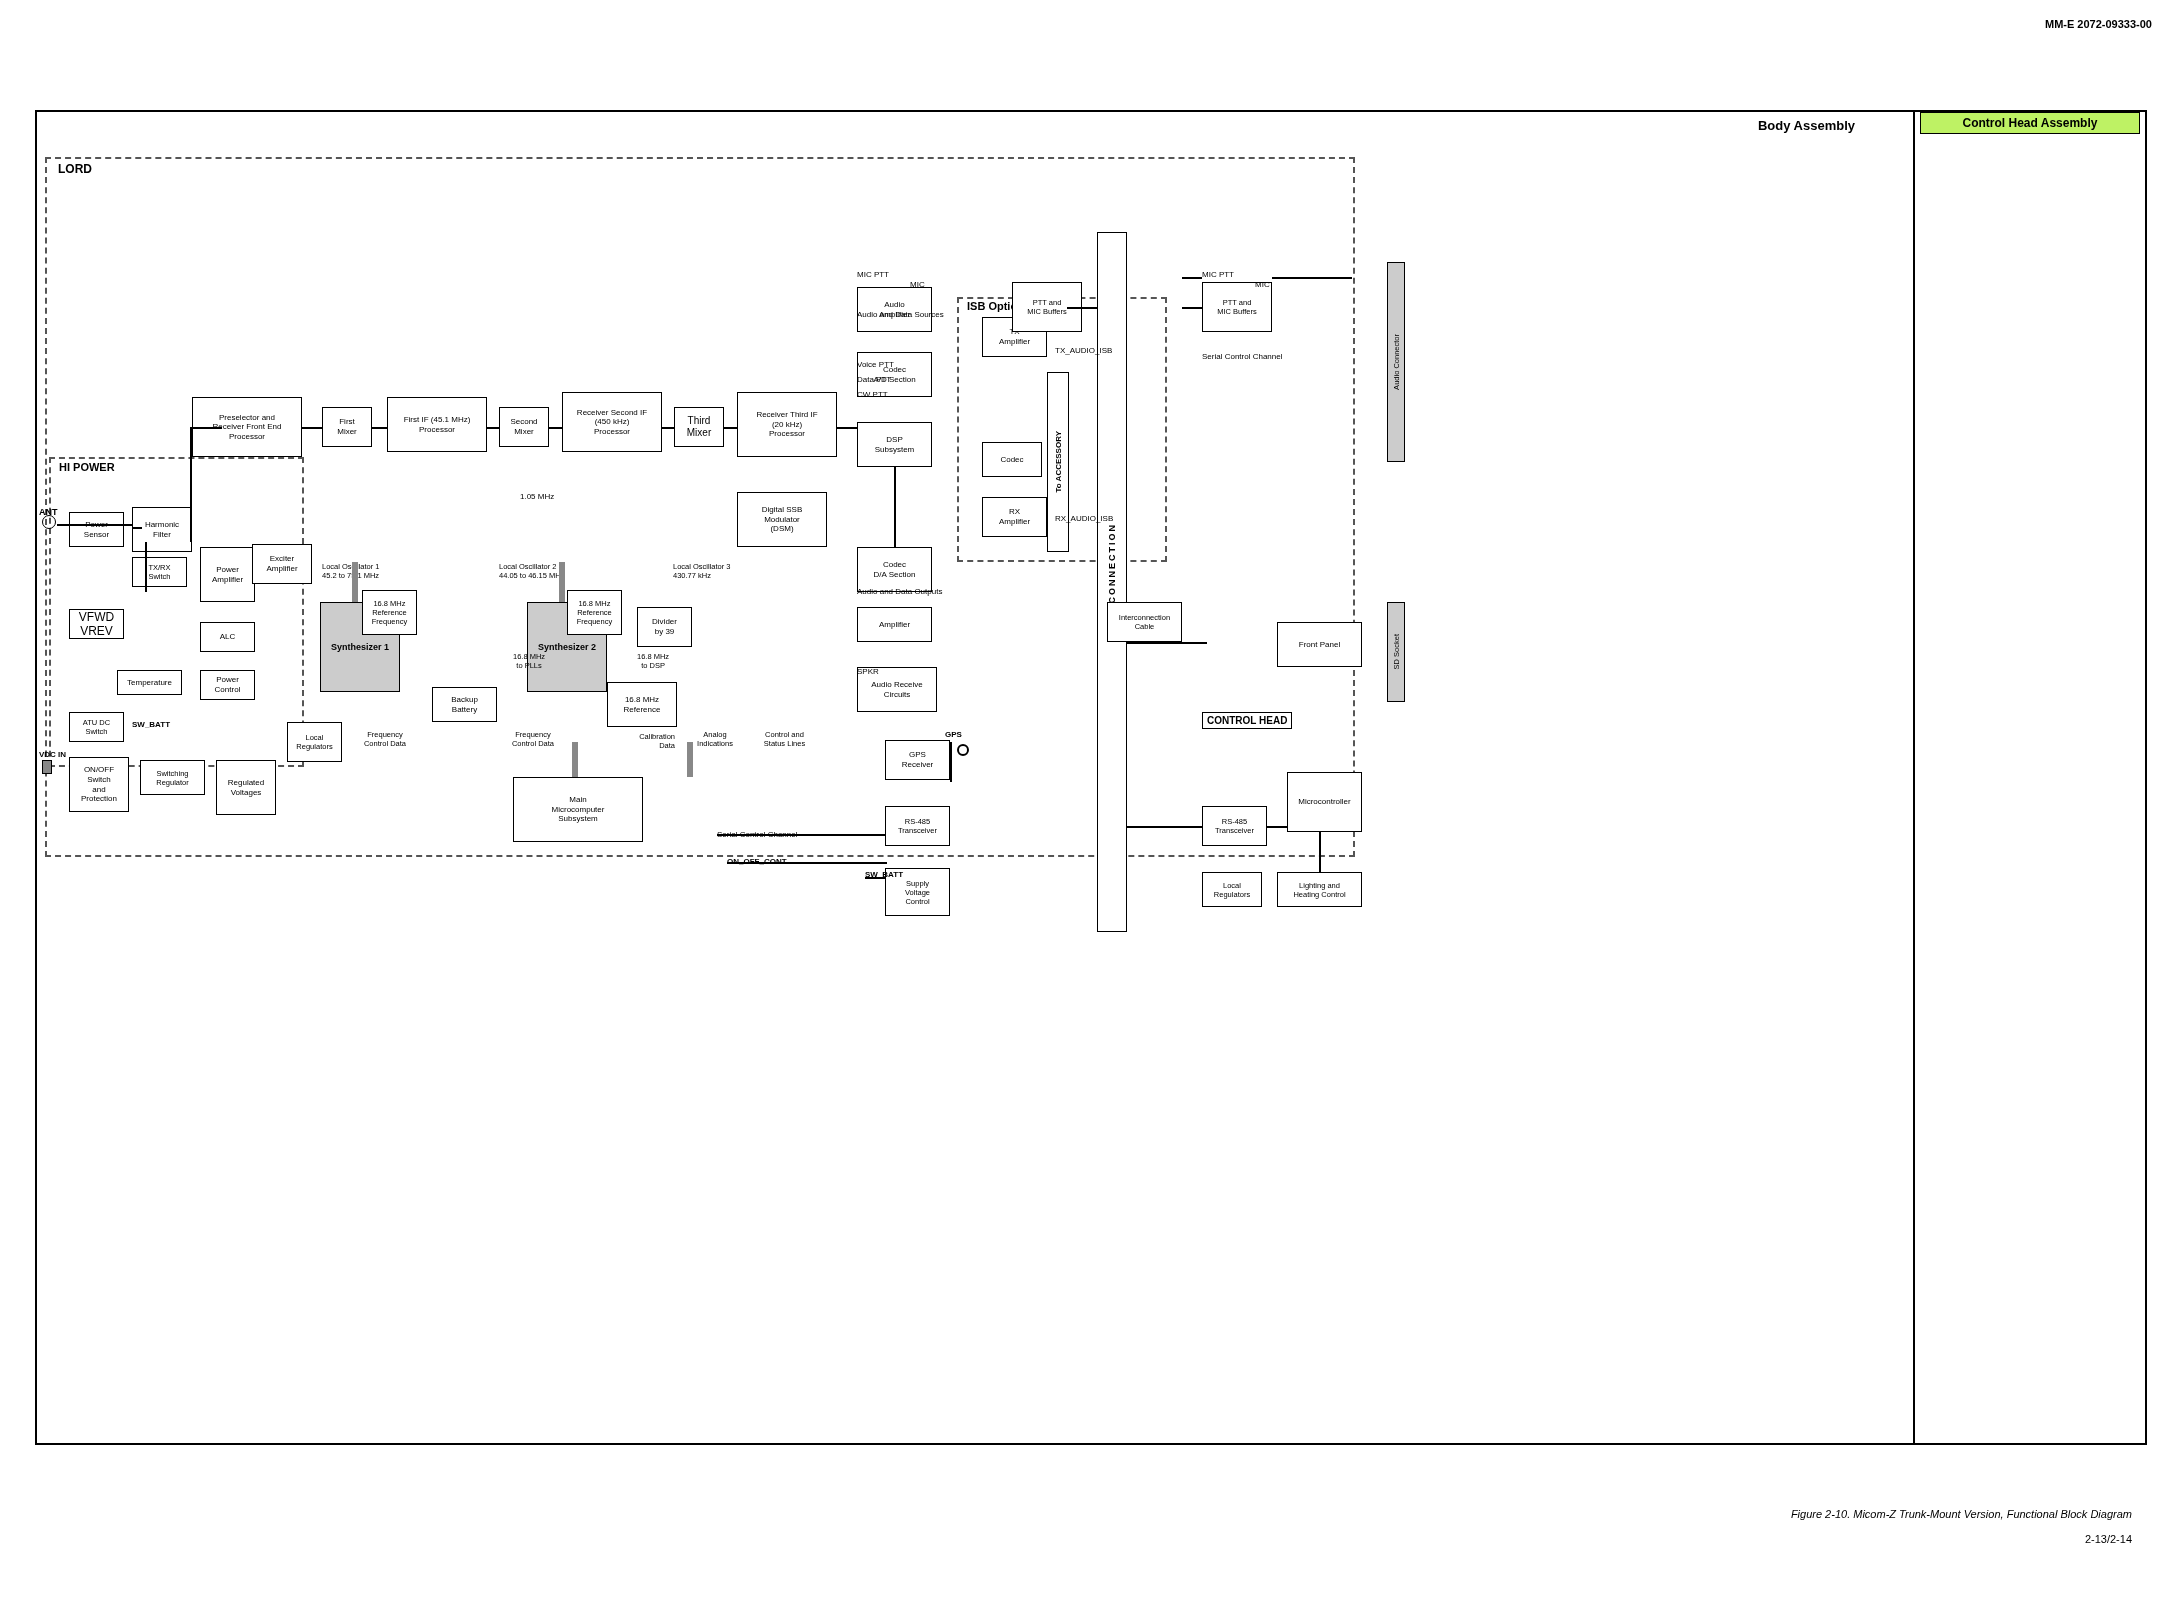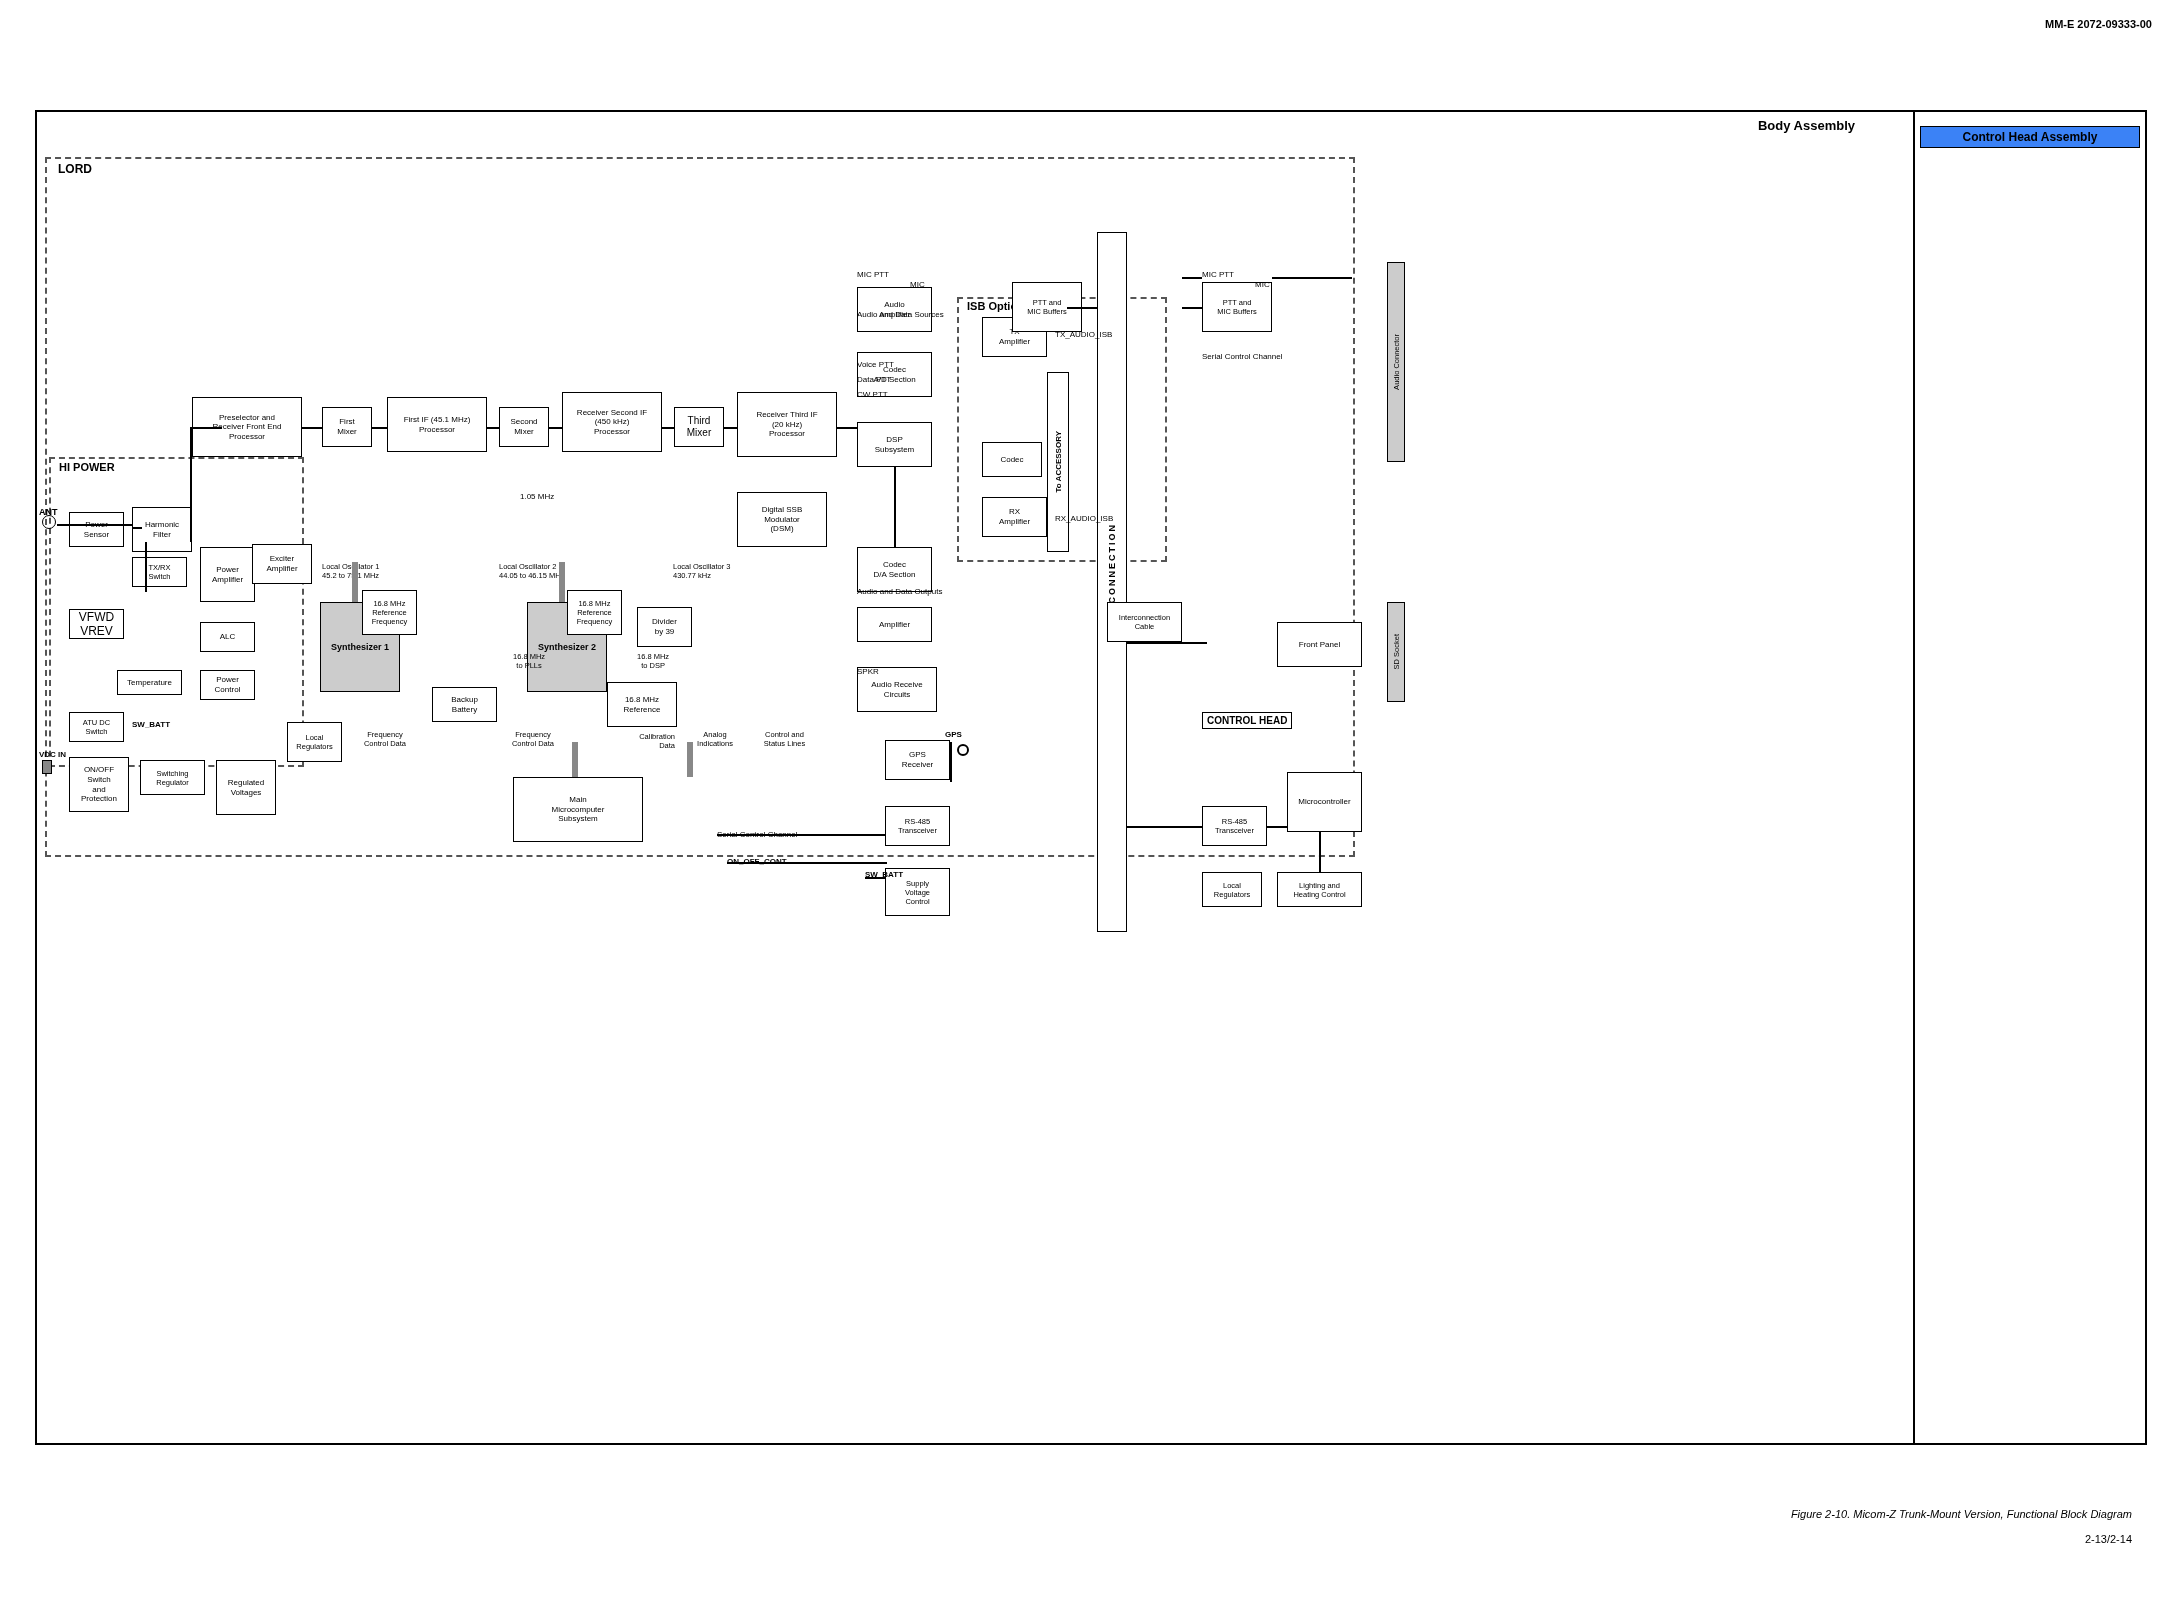--- a/index.html
+++ b/index.html
@@ -43,21 +43,21 @@
 <body>
 
 <div class="page">
 
   <div style="position:absolute;top:18px;right:30px;font-size:11px;font-weight:bold;">MM-E 2072-09333-00</div>
 
   <div style="position:absolute;top:110px;left:35px;right:35px;bottom:155px;border:2px solid #000;">
 
     <div style="position:absolute;top:6px;right:290px;font-size:13px;font-weight:bold;">Body Assembly</div>
 
-    <div style="position:absolute;top:0px;right:5px;font-size:12px;font-weight:bold;border:1.5px solid #000;padding:3px 8px;width:220px;text-align:center;background:#3b82f6;margin-top:14px;">Control Head Assembly</div>
+    <div style="position:absolute;top:0px;right:5px;font-size:12px;font-weight:bold;border:1.5px solid #000;padding:3px 8px;width:220px;text-align:center;background:#bef264;">Control Head Assembly</div>
 
     <div style="position:absolute;top:0;right:230px;width:2px;height:100%;background:#000;"></div>
 
     <div style="position:absolute;top:45px;left:8px;width:1310px;height:700px;border:2px dashed #555;"></div>
     <div style="position:absolute;top:50px;left:18px;font-size:12px;font-weight:bold;background:#fff;padding:0 3px;">LORD</div>
 
     <div style="position:absolute;top:345px;left:12px;width:255px;height:310px;border:2px dashed #555;"></div>
     <div style="position:absolute;top:349px;left:20px;font-size:11px;font-weight:bold;background:#fff;padding:0 2px;">HI POWER</div>
 
     <div style="position:absolute;top:185px;left:920px;width:210px;height:265px;border:2px dashed #555;"></div>
@@ -379,21 +379,21 @@
     <div style="position:absolute;left:873px;top:168px;font-size:8px;">MIC</div>
 
     <div style="position:absolute;left:820px;top:198px;font-size:8px;">Audio and Data Sources</div>
 
     <div style="position:absolute;left:820px;top:248px;font-size:8px;">Voice PTT</div>
 
     <div style="position:absolute;left:820px;top:263px;font-size:8px;">Data PTT</div>
 
     <div style="position:absolute;left:820px;top:278px;font-size:8px;">CW PTT</div>
 
-    <div style="position:absolute;left:1018px;top:218px;font-size:8px;">TX_AUDIO_ISB</div>
+    <div style="position:absolute;left:1018px;top:234px;font-size:8px;">TX_AUDIO_ISB</div>
 
     <div style="position:absolute;left:1018px;top:402px;font-size:8px;">RX_AUDIO_ISB</div>
 
     <div style="position:absolute;left:820px;top:475px;font-size:8px;">Audio and Data Outputs</div>
 
     <div style="position:absolute;left:820px;top:555px;font-size:8px;">SPKR</div>
 
     <div style="position:absolute;left:483px;top:380px;font-size:8px;">1.05 MHz</div>
 
     <div style="position:absolute;left:285px;top:450px;font-size:7.5px;white-space:pre-line;">Local Oscillator 1

